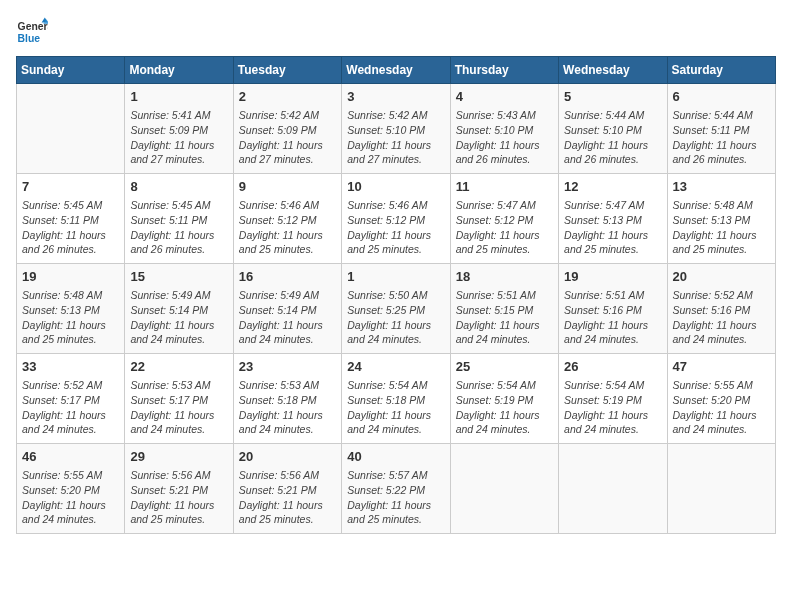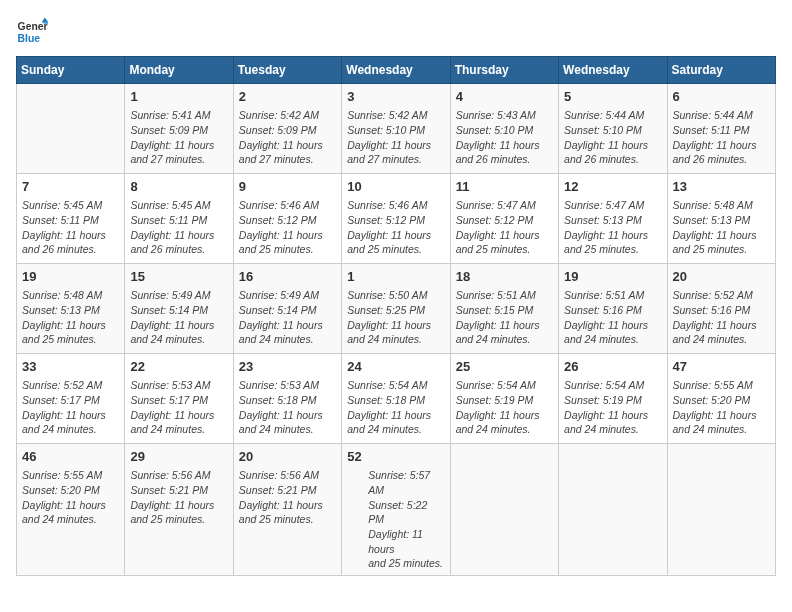--- a/index.html
+++ b/index.html
@@ -331,22 +331,22 @@
 and 25 minutes.</div>
         </td>
         <td>
           <span class="day-num">20</span>
           <div class="day-info" style="white-space: pre-line;">Sunrise: 5:56 AM
 Sunset: 5:21 PM
 Daylight: 11 hours
 and 25 minutes.</div>
         </td>
         <td>
-          <span class="day-num">52</span>
-          <div class="day-info" style="white-space: pre-line; margin-left: 21px;">Sunrise: 5:57 AM
+          <span class="day-num">40</span>
+          <div class="day-info" style="white-space: pre-line;">Sunrise: 5:57 AM
 Sunset: 5:22 PM
 Daylight: 11 hours
 and 25 minutes.</div>
         </td>
         <td class="empty"></td>
         <td class="empty"></td>
         <td class="empty"></td>
       </tr>
     </tbody>
 </table>

